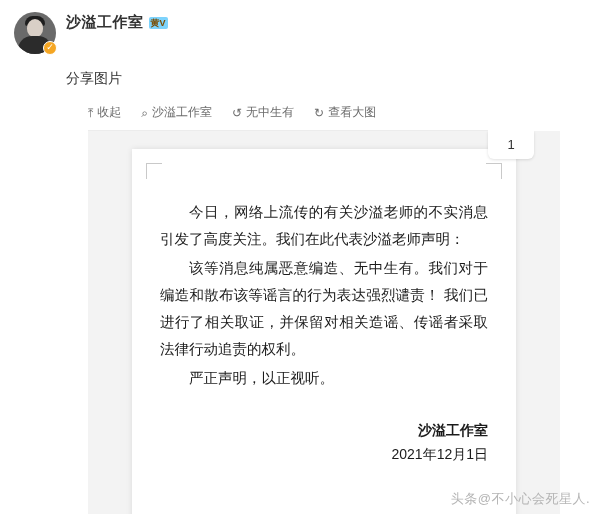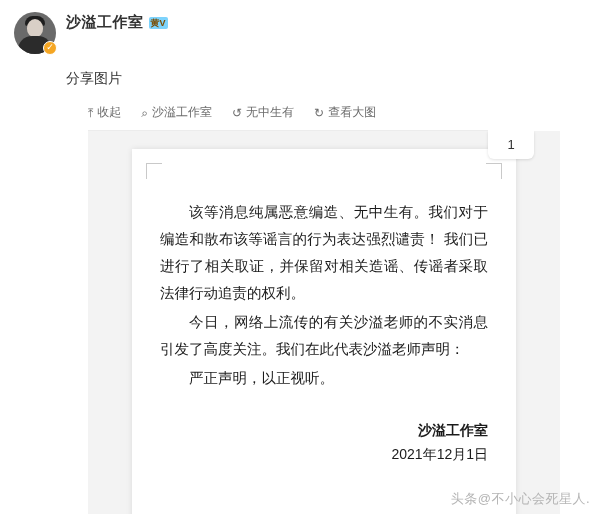--- a/index.html
+++ b/index.html
@@ -257,22 +257,22 @@
 
 <div class="viewer">
   <div class="page-num">1</div>
 
   <div class="paper">
     <span class="mark tl"></span>
     <span class="mark tr"></span>
 
 
     <div class="doc-body">
+      <p>今日，网络上流传的有关沙溢老师的不实消息引发了高度关注。我们在此代表沙溢老师声明：</p>
       <p>该等消息纯属恶意编造、无中生有。我们对于编造和散布该等谣言的行为表达强烈谴责！ 我们已进行了相关取证，并保留对相关造谣、传谣者采取法律行动追责的权利。</p>
-      <p>今日，网络上流传的有关沙溢老师的不实消息引发了高度关注。我们在此代表沙溢老师声明：</p>
       <p>严正声明，以正视听。</p>
     </div>
 
     <div class="sign">
       <div>沙溢工作室</div>
       <div class="date">2021年12月1日</div>
     </div>
   </div>
 </div>
 

